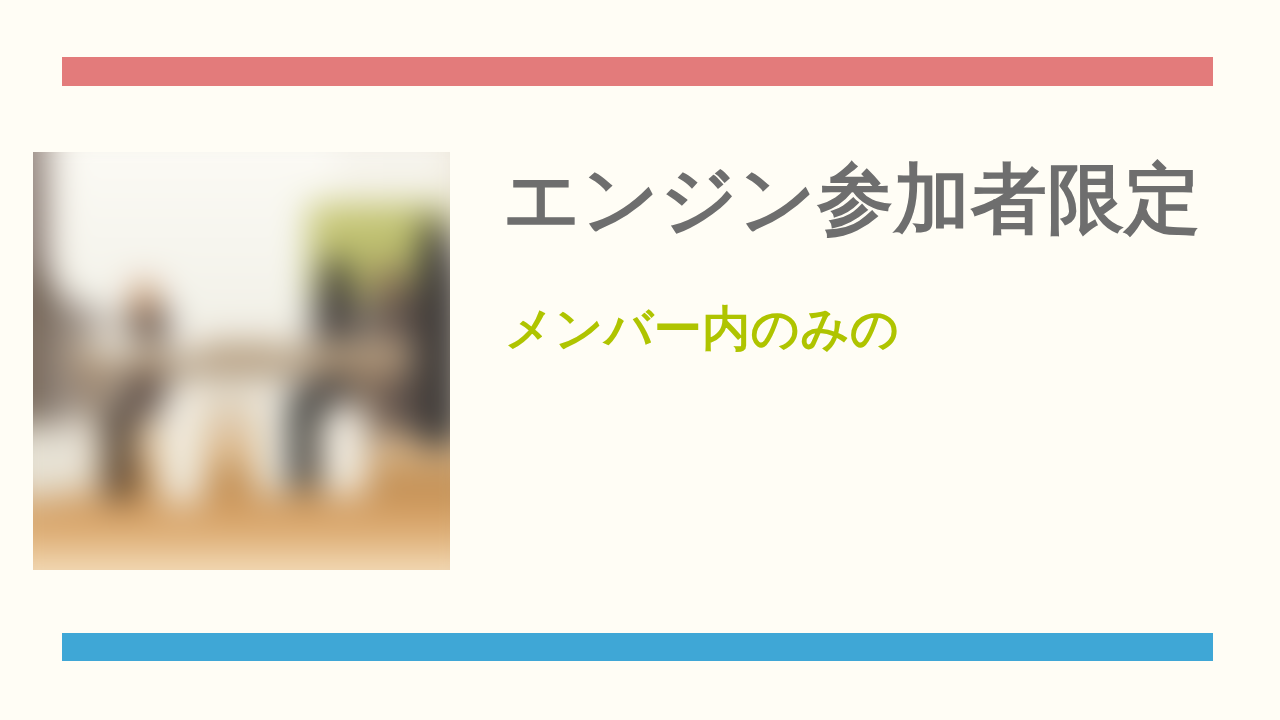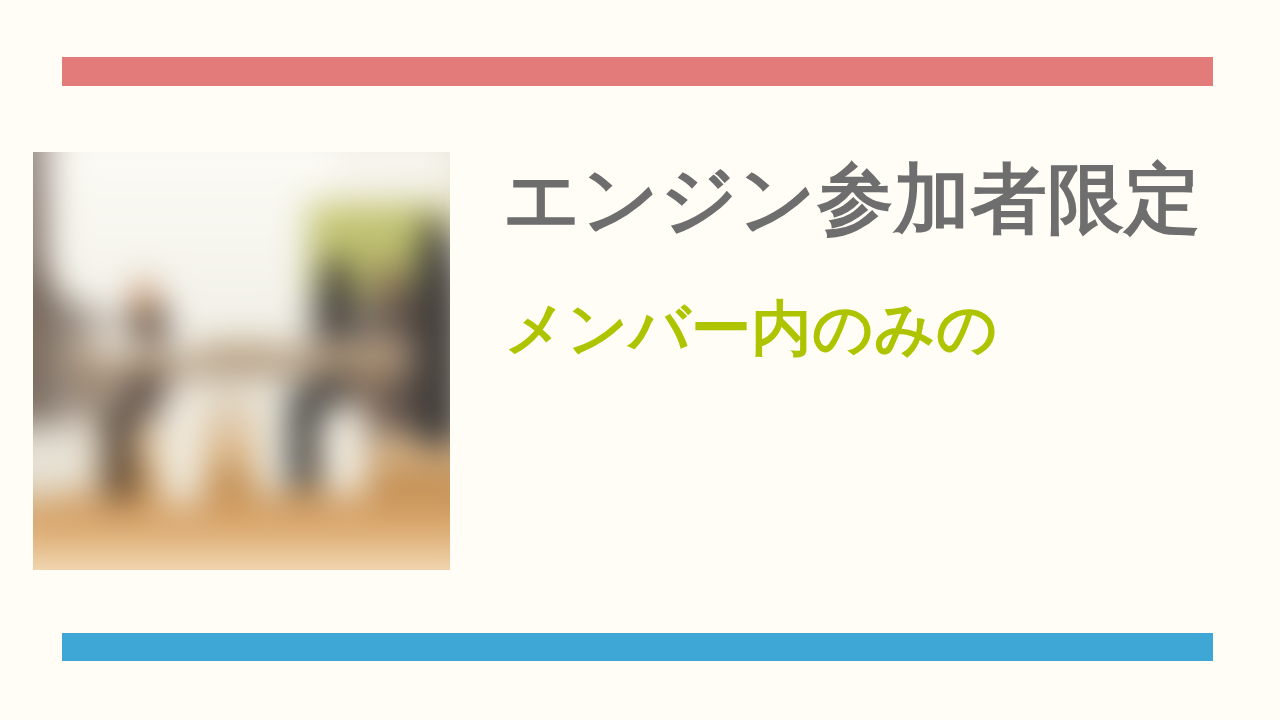--- a/index.html
+++ b/index.html
@@ -190,21 +190,21 @@
   .headline-2 {
     position: absolute;
     left: 505px;
     top: 298px;
     width: 760px;
     height: 62px;
     display: flex;
     align-items: center;
     color: #AFC400;
     font-weight: 700;
-    font-size: 60px;
+    font-size: 48px;
     letter-spacing: 0.01em;
     line-height: 1;
     white-space: nowrap;
   }
 
   .title-pill {
     position: absolute;
     left: 478px;
     top: 411px;
     width: 785px;

